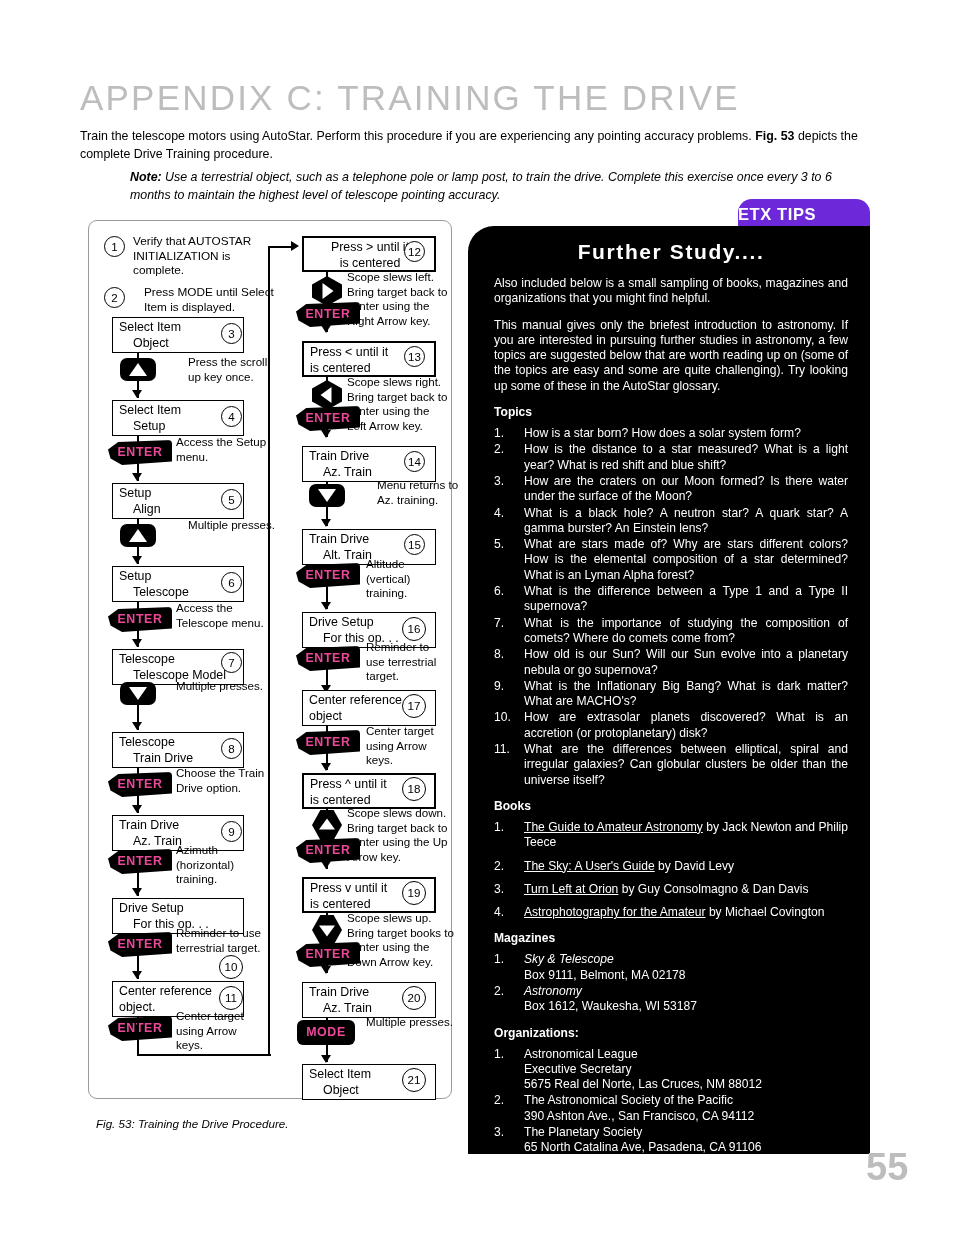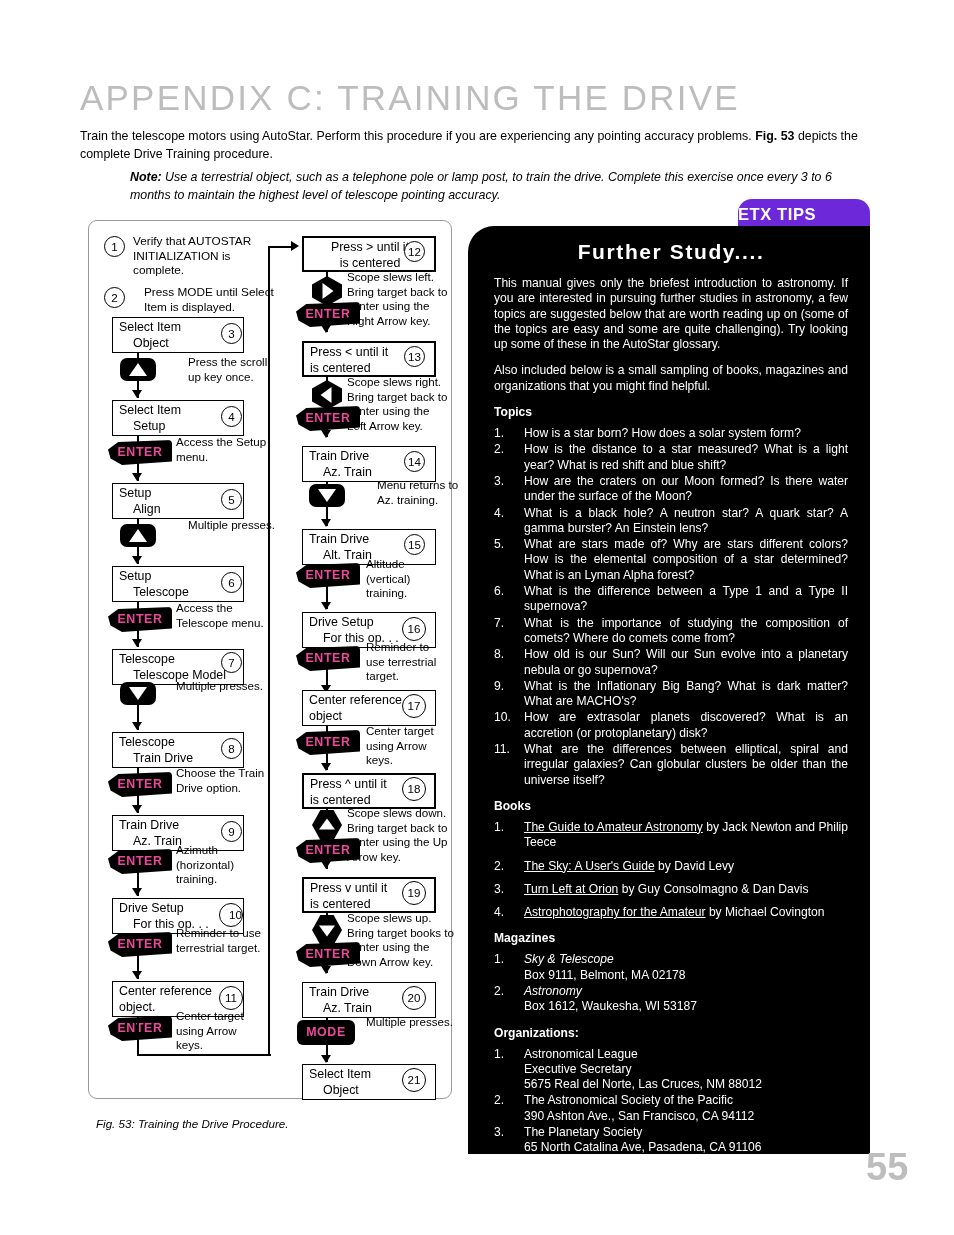--- a/index.html
+++ b/index.html
@@ -402,21 +402,21 @@
 
 <div class="vline" style="left:137px; top:851px; height:45px;"></div>
 <div class="keybtn enterkey" style="left:108px; top:849px;">ENTER</div>
 <div class="arrowdown" style="left:132px; top:888px;"></div>
 <div class="note" style="left:176px; top:843px; width:88px;">Azimuth (horizontal) training.</div>
 
 <div class="lcd" style="left:112px; top:898px; width:132px; height:36px;">
   <div>Drive Setup</div>
   <div class="l2">For this op. . .</div>
 </div>
-<div class="stepnum wide" style="left:219px; top:903px;text-align:right;">10</div>
+<div class="stepnum wide" style="left:219px; top:955px;">10</div>
 
 <div class="vline" style="left:137px; top:934px; height:45px;"></div>
 <div class="keybtn enterkey" style="left:108px; top:932px;">ENTER</div>
 <div class="arrowdown" style="left:132px; top:971px;"></div>
 <div class="note" style="left:176px; top:926px; width:90px;">Reminder to use terrestrial target.</div>
 
 <div class="lcd" style="left:112px; top:981px; width:132px; height:36px;">
   <div>Center reference</div>
   <div class="l2 flush">object.</div>
 </div>
@@ -538,22 +538,22 @@
   <div>Select Item</div>
   <div class="l2">Object</div>
 </div>
 <div class="stepnum wide" style="left:402px; top:1068px;">21</div>
 
 <div id="flow-caption">Fig. 53: Training the Drive Procedure.</div>
 
 <div id="tips-tab">ETX TIPS</div>
 <div id="tips-panel">
   <div id="tips-heading">Further Study....</div>
+  <p class="tips-p">Also included below is a small sampling of books, magazines and organizations that you might find helpful.</p>
   <p class="tips-p">This manual gives only the briefest introduction to astronomy. If you are interested in pursuing further studies in astronomy, a few topics are suggested below that are worth reading up on (some of the topics are easy and some are quite challenging). Try looking up some of these in the AutoStar glossary.</p>
-  <p class="tips-p">Also included below is a small sampling of books, magazines and organizations that you might find helpful.</p>
 
   <div class="tips-h">Topics</div>
   <ul class="tips-list">
     <li><span class="num">1.</span><span>How is a star born? How does a solar system form?</span></li>
     <li><span class="num">2.</span><span>How is the distance to a star measured? What is a light year? What is red shift and blue shift?</span></li>
     <li><span class="num">3.</span><span>How are the craters on our Moon formed? Is there water under the surface of the Moon?</span></li>
     <li><span class="num">4.</span><span>What is a black hole? A neutron star? A quark star? A gamma burster? An Einstein lens?</span></li>
     <li><span class="num">5.</span><span>What are stars made of? Why are stars different colors? How is the elemental composition of a star determined? What is an Lyman Alpha forest?</span></li>
     <li><span class="num">6.</span><span>What is the difference between a Type 1 and a Type II supernova?</span></li>
     <li><span class="num">7.</span><span>What is the importance of studying the composition of comets? Where do comets come from?</span></li>

